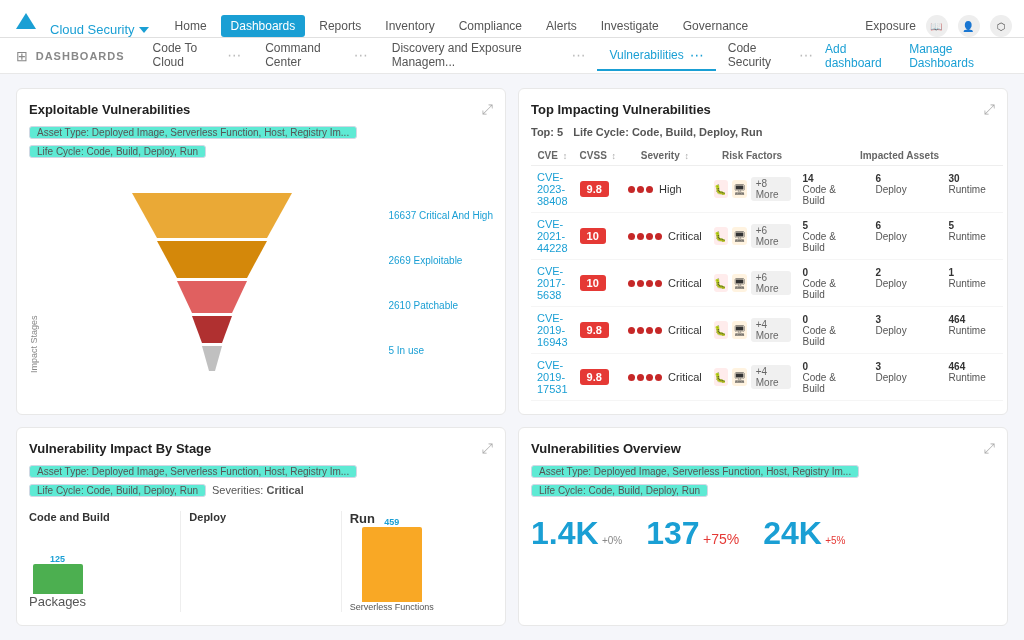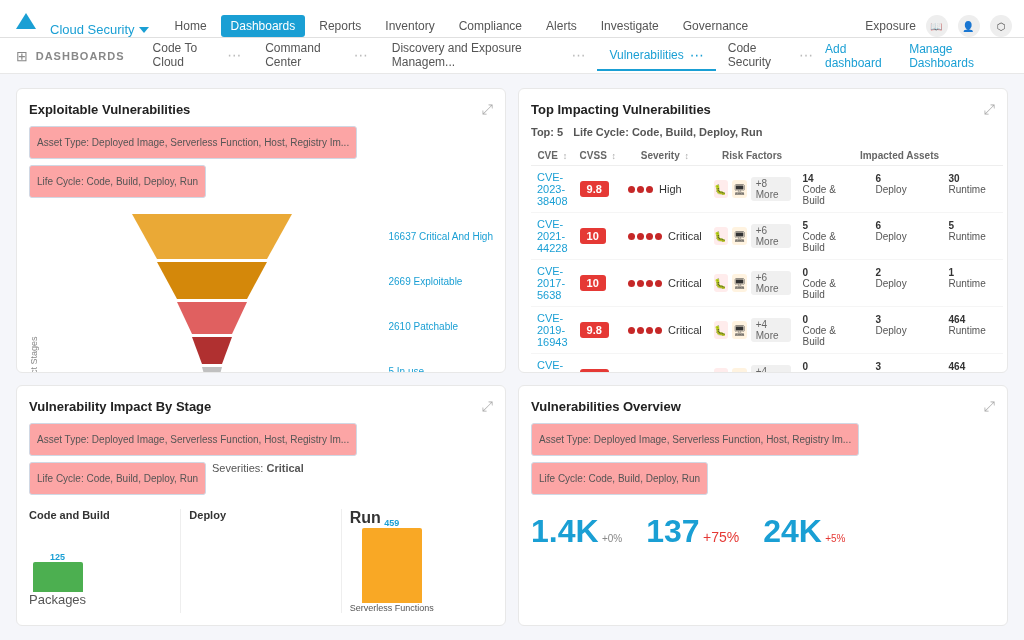--- a/index.html
+++ b/index.html
@@ -57,22 +57,22 @@
       background: #fff; border-radius: 6px; border: 1px solid #e8e8e8;
       padding: 12px; display: flex; flex-direction: column; overflow: hidden;
     }
     .card-header { display: flex; justify-content: space-between; align-items: center; margin-bottom: 8px; }
     .card-title { font-size: 13px; font-weight: 600; color: #222; }
     .card-expand { color: #aaa; cursor: pointer; font-size: 14px; }
 
     
     .filter-bar { display: flex; gap: 6px; margin-bottom: 6px; flex-wrap: wrap; }
     .filter-tag {
-      background: #fca5a5; border: 1px solid #d0d8e4; border-radius: 3px;
-      padding: 10px 7px; font-size: 10px; color: #555;
+      background: #5eead4; border: 1px solid #d0d8e4; border-radius: 3px;
+      padding: 0 7px; font-size: 10px; color: #555;
     }
 
     
     .funnel-container { display: flex; flex: 1; align-items: center; }
     .funnel-labels-right { display: flex; flex-direction: column; justify-content: space-around; height: 180px; margin-left: 8px; }
     .funnel-label { font-size: 10px; color: #1a9fd4; cursor: pointer; white-space: nowrap; }
 
     
     .top-filter-bar { display: flex; gap: 10px; align-items: center; margin-bottom: 8px; font-size: 11px; color: #555; }
     .top-filter-bar span { font-weight: 600; }
@@ -426,21 +426,21 @@
       </div>
 
       <div style="flex:1; border-right:1px solid #eee; padding:0 8px;">
         <div style="font-size:11px; font-weight:600; color:#333; margin-bottom:6px;">Deploy</div>
         <div style="height:80px; display:flex; align-items:flex-end;">
           
         </div>
       </div>
 
       <div style="flex:1; padding-left:8px;">
-        <div style="font-size:16px; font-weight:600; color:#333; margin-bottom:6px;">Run</div>
+        <div style="font-size:13px; font-weight:600; color:#333; margin-bottom:6px;">Run</div>
         <div style="display:flex; align-items:flex-end; gap:6px; height:80px; position:relative;">
           <div style="display:flex;flex-direction:column;align-items:center;">
             <span style="font-size:9px;color:#1a9fd4;font-weight:700;">459</span>
             <div style="width:60px;height:75px;background:#f9a825;border-radius:2px 2px 0 0;"></div>
             <span style="font-size:9px;color:#555;">Serverless Functions</span>
           </div>
         </div>
       </div>
     </div>
   </div>

